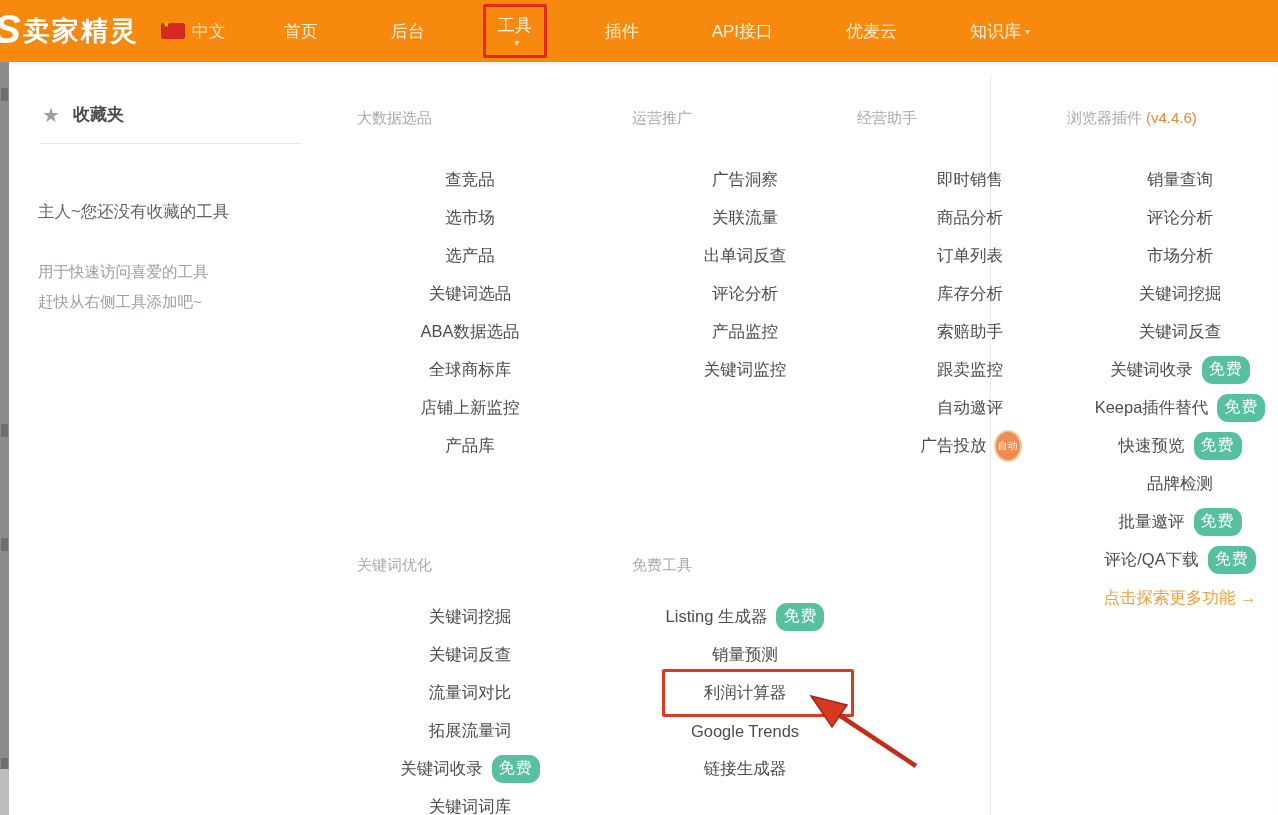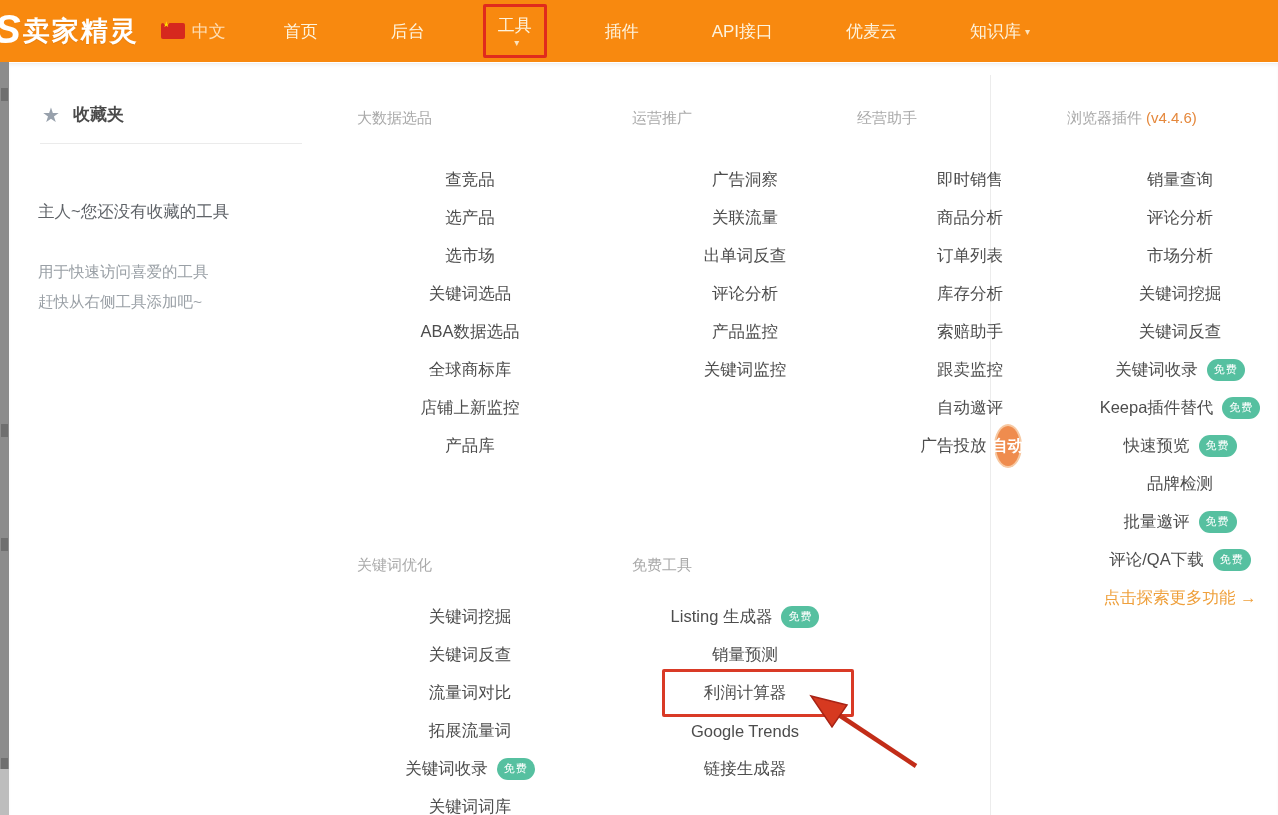--- a/index.html
+++ b/index.html
@@ -44,22 +44,22 @@
 
   
   .menu-col{position:absolute;width:250px;}
   .menu-col h3{margin:12px;height:20px;line-height:20px;font-size:15px;font-weight:400;color:#a9a9a9;white-space:nowrap;}
   .menu-col h3 .ver{color:var(--version-orange);margin-left:4px;}
   .menu-col ul{list-style:none;margin:33px 0 0 0;padding:0;display:flex;flex-direction:column;align-items:center;}
   .row2 ul{margin-top:23px;}
   .menu-item{position:relative;height:38px;display:flex;align-items:center;gap:9px;font-size:16.5px;color:#4d4d4d;cursor:pointer;white-space:nowrap;}
   .menu-item.more-link{color:var(--link-orange);}
   .badge{display:inline-flex;align-items:center;justify-content:center;color:#fff;}
-  .badge-free{background:var(--badge-green);font-size:11px;padding:3px 7px 4px;border-radius:11px;letter-spacing:1px;}
-  .badge-auto{background:var(--badge-orange);font-size:16px;width:24px;height:40px;border-radius:50%;box-shadow:0 0 0 2px #f7c9a3;letter-spacing:0;font-weight:bold;}
+  .badge-free{background:var(--badge-green);font-size:16px;padding:3px 7px 4px;border-radius:11px;letter-spacing:1px;}
+  .badge-auto{background:var(--badge-orange);font-size:10px;width:24px;height:28px;border-radius:50%;box-shadow:0 0 0 2px #f7c9a3;letter-spacing:0;}
   .hl-box{position:absolute;left:-42px;right:auto;top:-5px;width:192px;height:48px;border:3px solid var(--annot-red);border-radius:2px;pointer-events:none;}
   .c1{left:345px;top:96px;} .c2{left:620px;top:96px;} .c3{left:845px;top:96px;} .c4{left:1055px;top:96px;}
   .c5{left:345px;top:543px;} .c6{left:620px;top:543px;}
 
   
   .annot-arrow{position:absolute;left:780px;top:685px;pointer-events:none;}
 </style>
 </head>
 <body>
 
@@ -138,26 +138,26 @@
   <section class="menu-col c1">
     <h3>大数据选品</h3>
     <ul>
 
         <li class="menu-item">
           <span>查竞品</span>
 
         </li>
 
         <li class="menu-item">
+          <span>选市场</span>
+
+        </li>
+
+        <li class="menu-item">
           <span>选产品</span>
-
-        </li>
-
-        <li class="menu-item">
-          <span>选市场</span>
 
         </li>
 
         <li class="menu-item">
           <span>关键词选品</span>
 
         </li>
 
         <li class="menu-item">
           <span>ABA数据选品</span>

